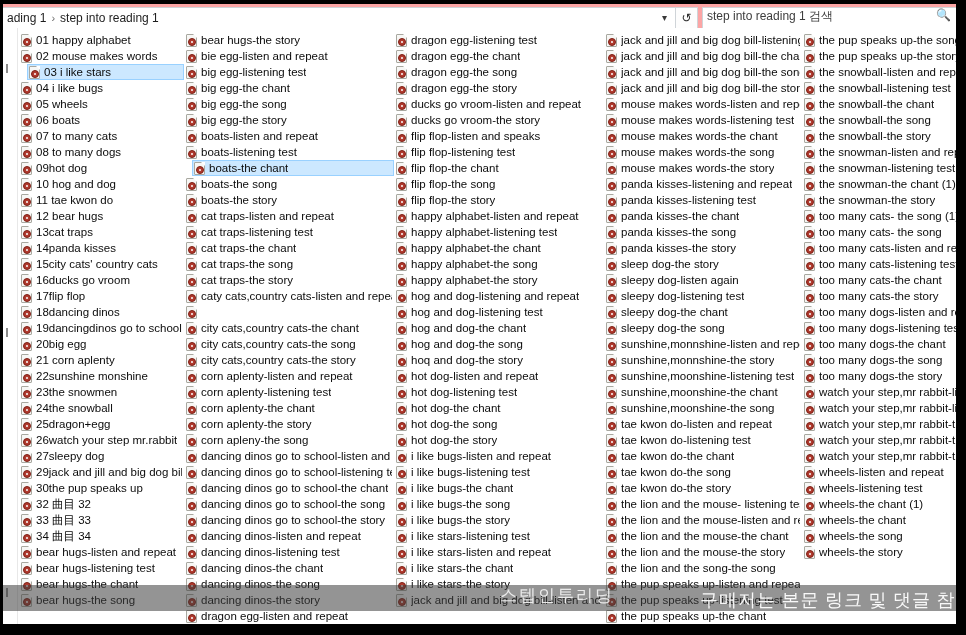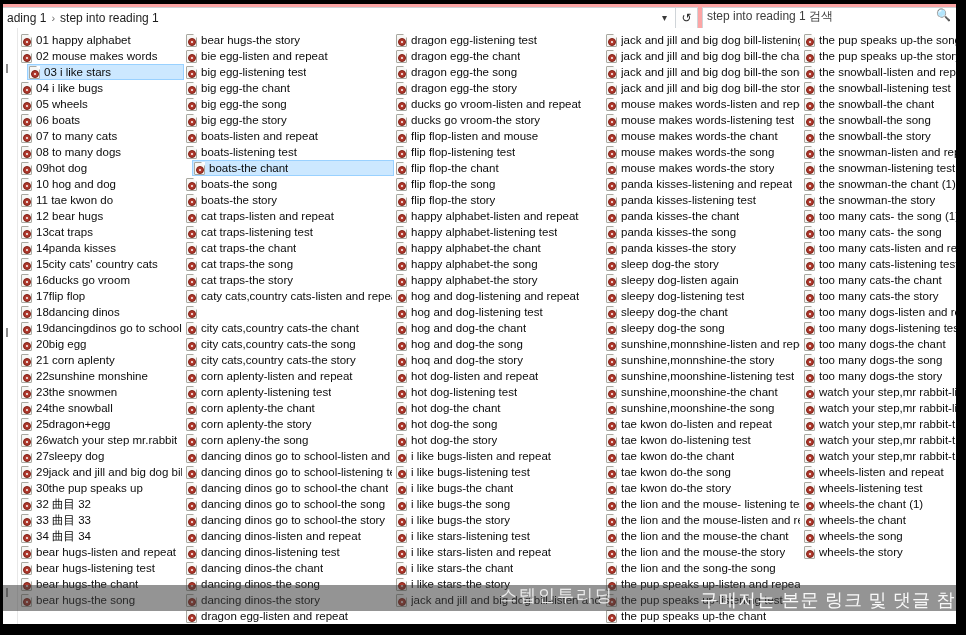--- a/index.html
+++ b/index.html
@@ -742,21 +742,21 @@
           <div class="fi">
             <span class="ficon">
               <span class="disc"></span>
             </span>
             <span class="label">ducks go vroom-the story</span>
           </div>
           <div class="fi">
             <span class="ficon">
               <span class="disc"></span>
             </span>
-            <span class="label">flip flop-listen and mouse</span>
+            <span class="label">flip flop-listen and speaks</span>
           </div>
           <div class="fi">
             <span class="ficon">
               <span class="disc"></span>
             </span>
             <span class="label">flip flop-listening test</span>
           </div>
           <div class="fi">
             <span class="ficon">
               <span class="disc"></span>

